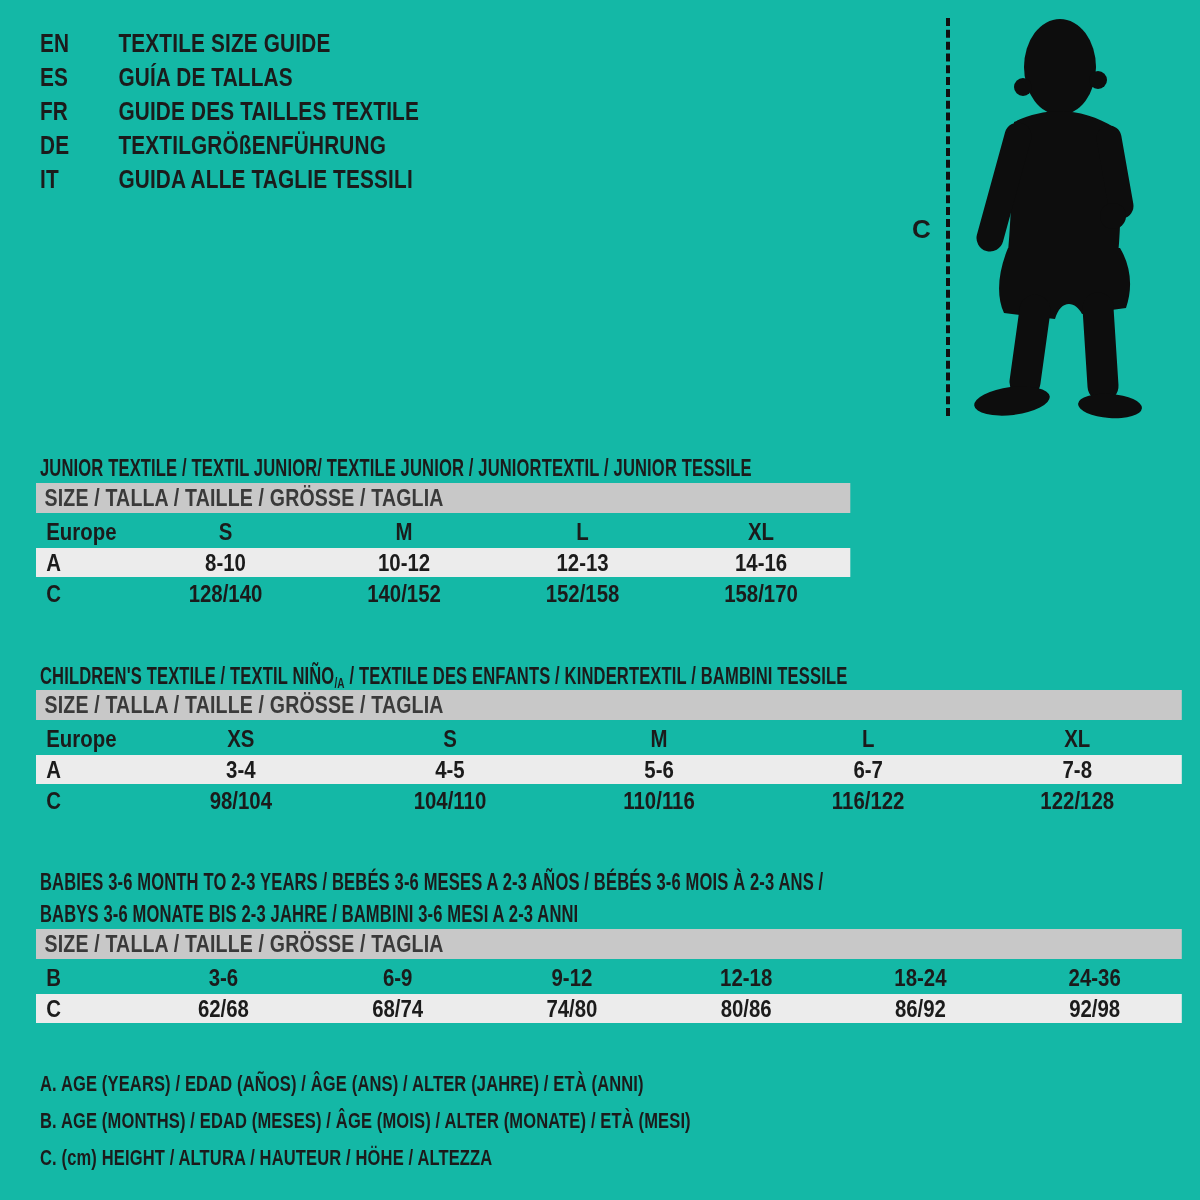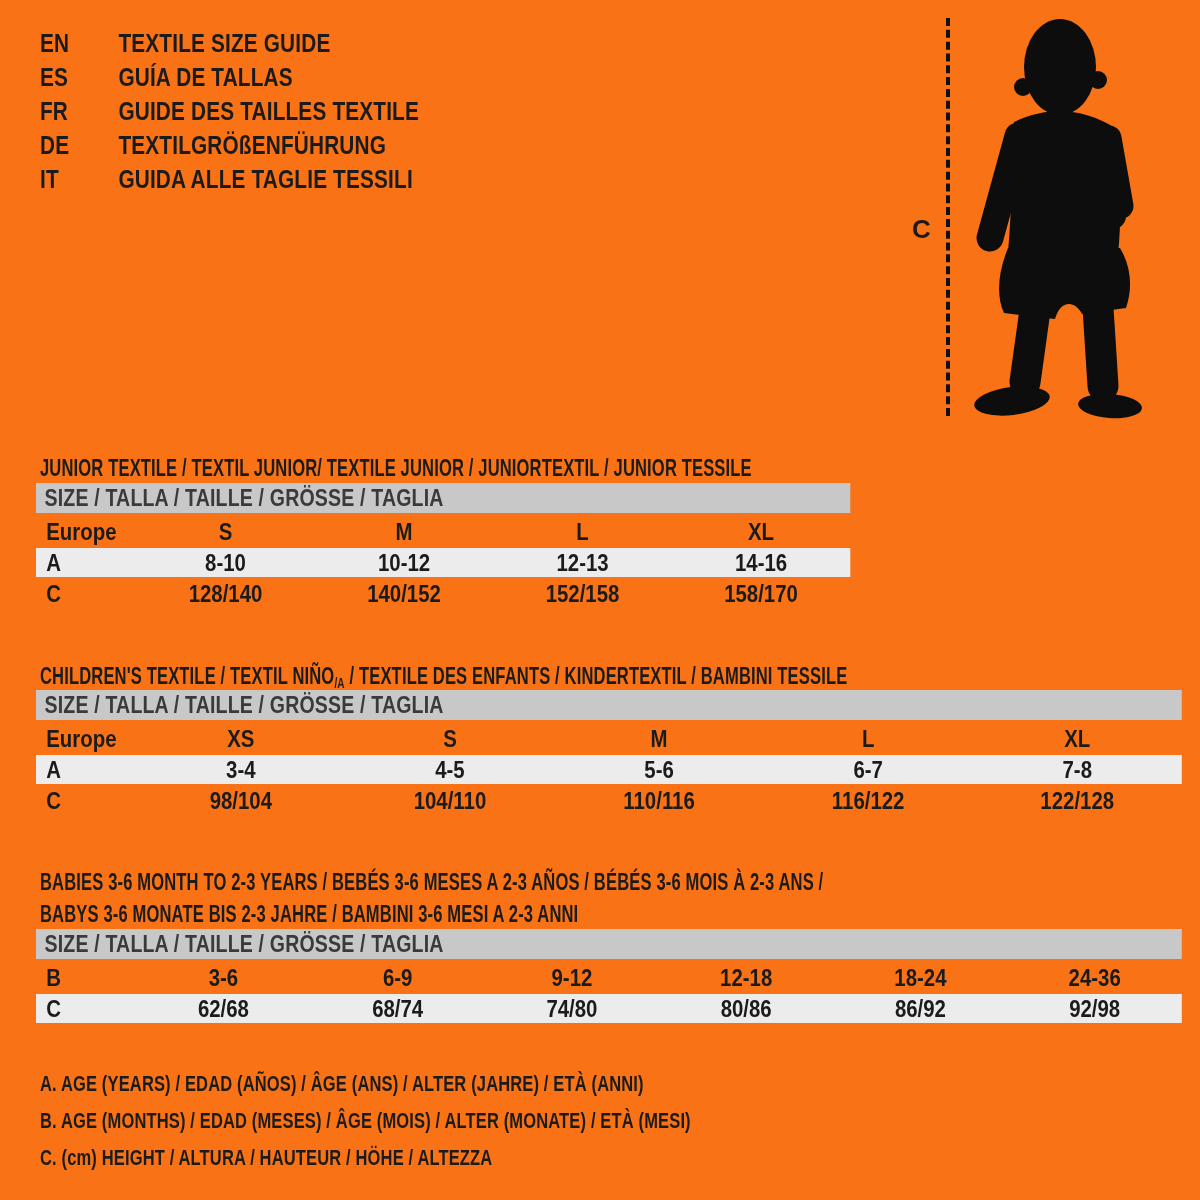--- a/index.html
+++ b/index.html
@@ -4,21 +4,21 @@
 <style>
   html, body {
     margin: 0;
     padding: 0;
     background: #ffffff;
   }
   .page {
     position: relative;
     width: 1200px;
     height: 1200px;
-    background: #f97316;
+    background: #14b8a6;
     font-family: "Liberation Sans", sans-serif;
     font-weight: bold;
     color: #1b1b1b;
     overflow: hidden;
   }
 
   
   .lang-header {
     position: absolute;
     left: 40px;

